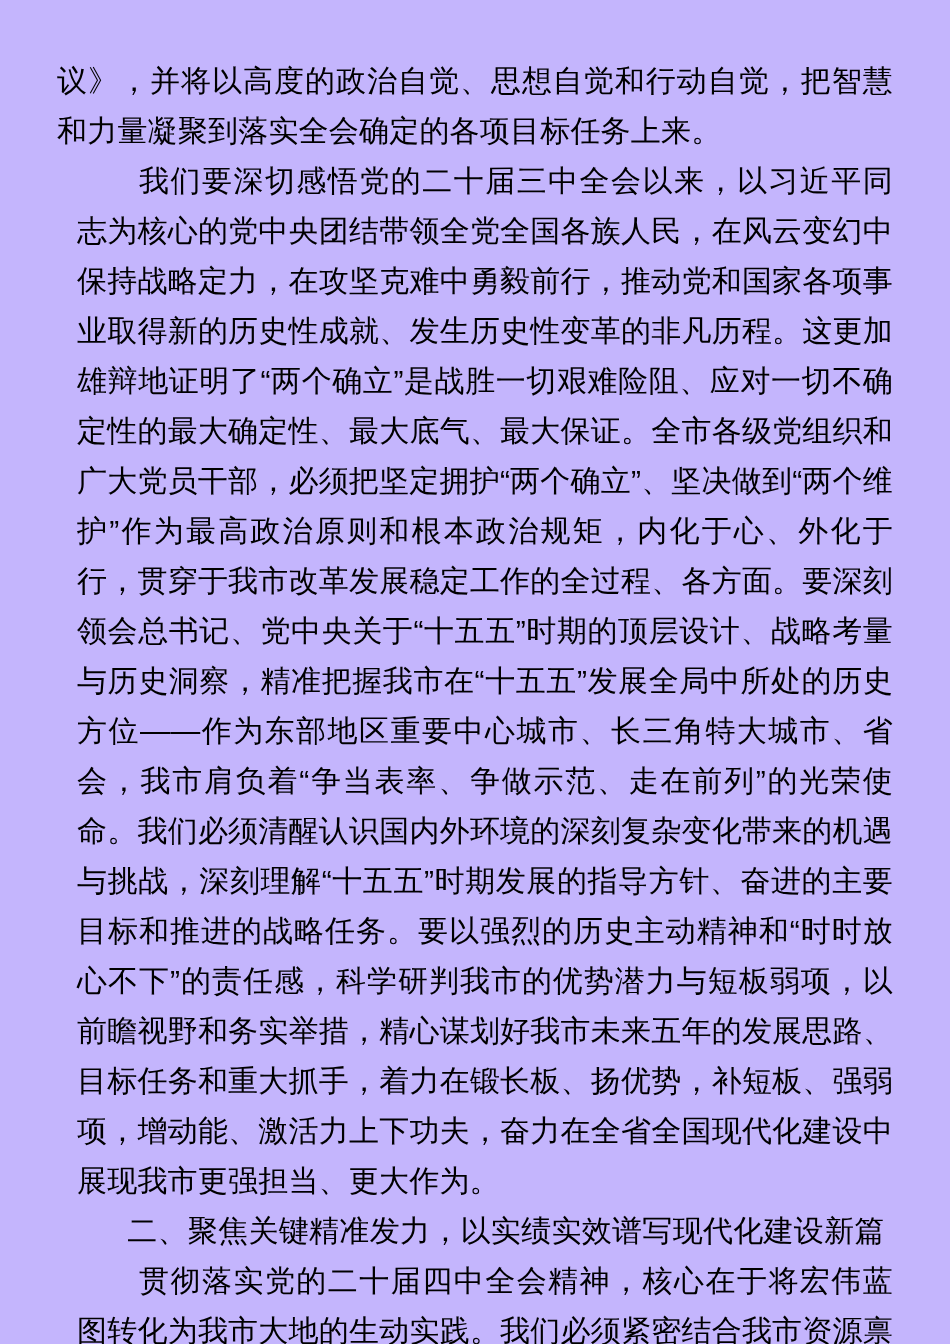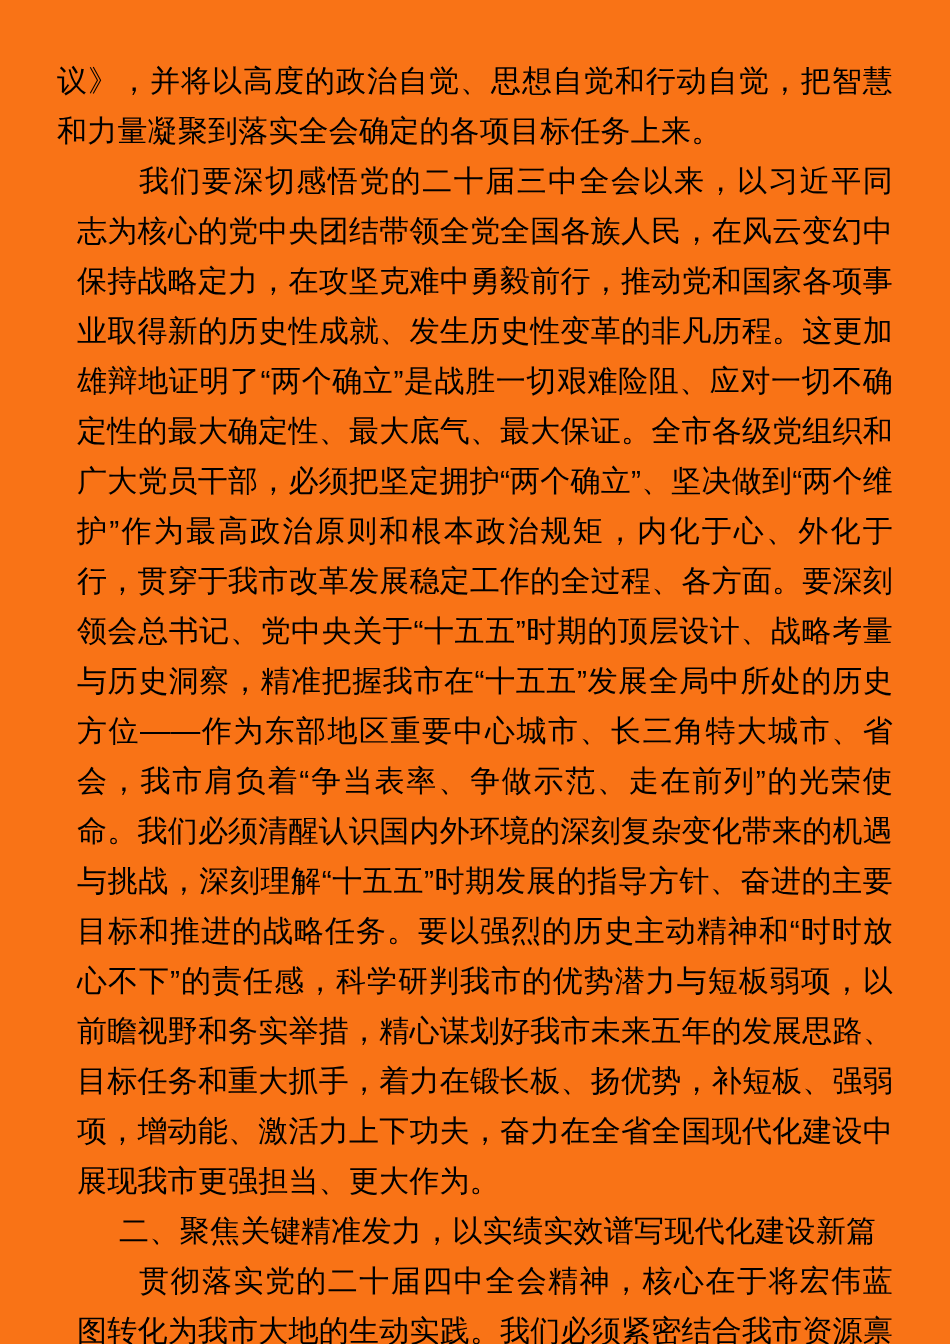--- a/index.html
+++ b/index.html
@@ -8,21 +8,21 @@
     background: #ffffff;
   }
   body {
     font-family: "Liberation Sans", "DejaVu Sans", sans-serif;
     color: #000000;
   }
   .page {
     position: relative;
     width: 950px;
     height: 1344px;
-    background: #f97316;
+    background: #c4b5fd;
     overflow: hidden;
     box-sizing: border-box;
   }
   .doc-body {
     position: absolute;
     left: 57px;
     top: 56px;
     width: 836px;
   }
   .para {
@@ -42,21 +42,21 @@
   }
   .heading {
     margin: 0;
     font-size: 30px;
     line-height: 50px;
     text-indent: 62px;
     font-family: "DejaVu Sans", "Liberation Sans", sans-serif;
     font-weight: 500;
     letter-spacing: 0.3px;
     color: #000000;
-    text-align: left;
+    text-align: center;
   }
 </style>
 </head>
 <body>
 
 <div class="page">
   <div class="doc-body">
 
     <p class="para">议》，并将以高度的政治自觉、思想自觉和行动自觉，把智慧和力量凝聚到落实全会确定的各项目标任务上来。</p>
 

